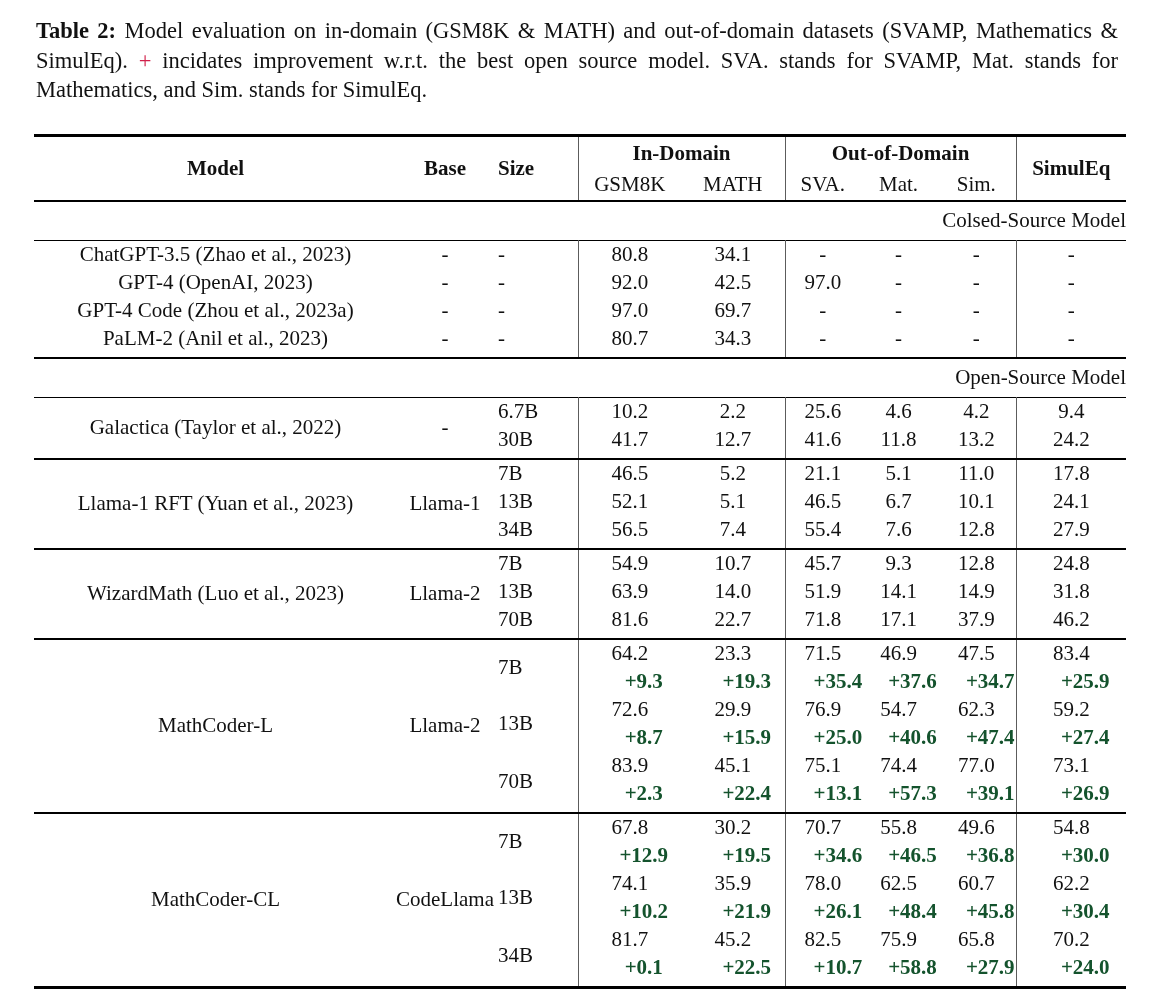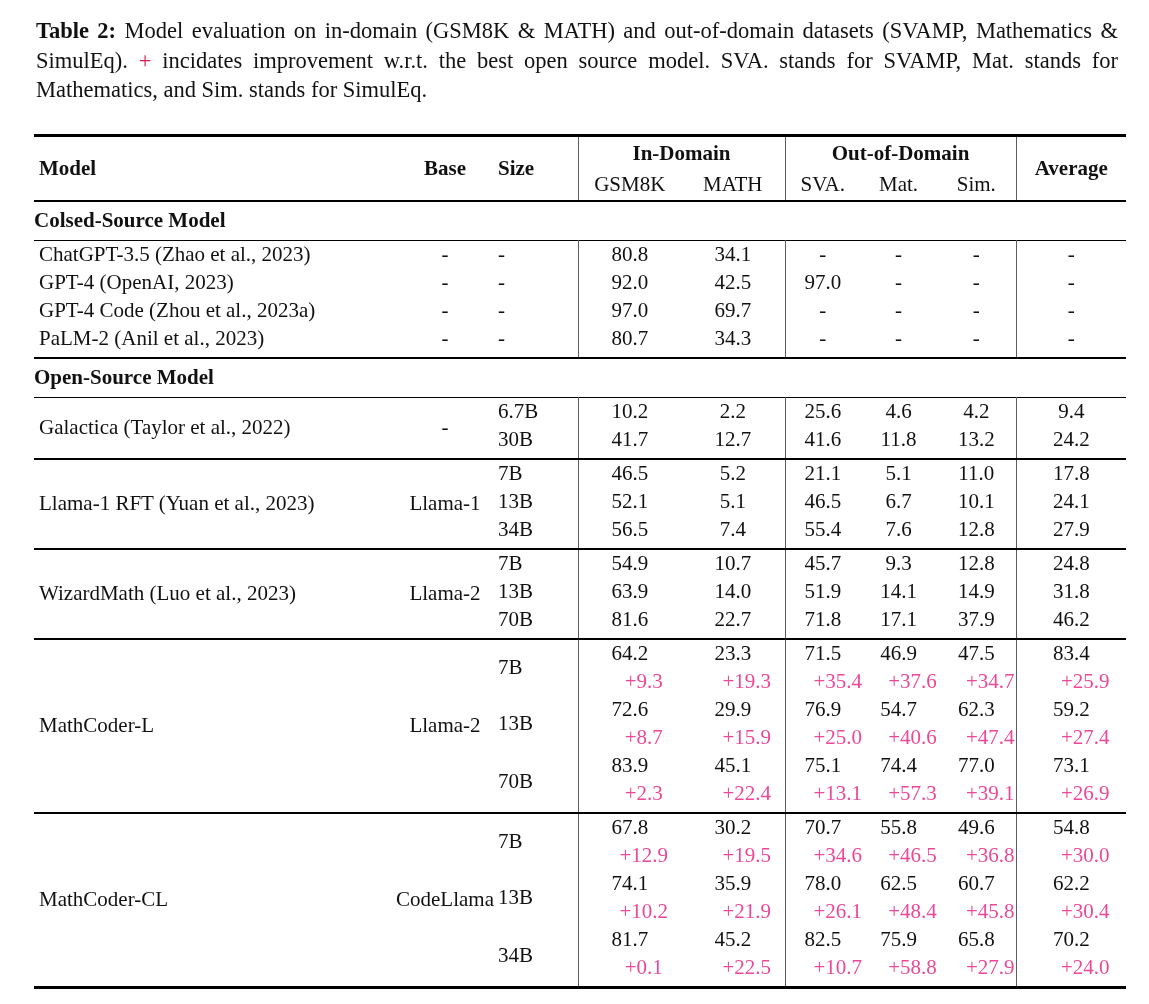--- a/index.html
+++ b/index.html
@@ -36,29 +36,29 @@
   thead { border-top: 3px solid #000; border-bottom: 2px solid #000; }
   thead tr.h1 th { height: 33px; }
   thead tr.h2 th { height: 30px; }
   tbody.sec { border-bottom: 1px solid #000; }
   tbody.grp { border-bottom: 2px solid #000; }
   tbody.grp-last { border-bottom: 3px solid #000; }
   tbody.grp tr.first td, tbody.grp-last tr.first td { }
   tbody.grp tr.last td,  tbody.grp-last tr.last td  { padding-bottom: 4px; }
 
   .bold { font-weight: bold; }
-  .model { text-align: left; padding-left: 5px; font-family: Liberation Serif, serif; }
+  .model { text-align: center; padding-left: 5px; font-family: Liberation Serif, serif; }
   .ctr   { text-align: center; }
   .size  { text-align: left; padding-right: 13px; }
   .num   { text-align: center; }
   .vl    { border-left: 1.5px solid #5c5c5c; }
   td.section-title {
-    text-align: left; font-weight: bold; height: 38px;
+    text-align: right; font-weight: normal; height: 38px;
   }
-  tr.delta td { color: #ec4899; font-weight: normal; padding-left: 28px; }
+  tr.delta td { color: #14532d; font-weight: bold; padding-left: 28px; }
 </style>
 </head>
 <body>
 
 <div class="page">
 
   <p class="caption"><span class="cap-label">Table 2:</span> <span>Model evaluation on in-domain (GSM8K &amp; MATH) and out-of-domain datasets (SVAMP, Mathematics &amp; SimulEq). </span><span class="cap-plus">+</span><span> incidates improvement w.r.t. the best open source model. SVA. stands for SVAMP, Mat. stands for Mathematics, and Sim. stands for SimulEq.</span></p>
 
   <table class="results">
     <colgroup>
@@ -73,21 +73,21 @@
       <col style="width:110px">
     </colgroup>
 
     <thead>
       <tr class="h1">
         <th class="model bold" rowspan="2">Model</th>
         <th class="ctr bold" rowspan="2">Base</th>
         <th class="size bold" rowspan="2">Size</th>
         <th class="ctr bold vl" colspan="2">In-Domain</th>
         <th class="ctr bold vl" colspan="3">Out-of-Domain</th>
-        <th class="ctr bold vl" rowspan="2">Average</th>
+        <th class="ctr bold vl" rowspan="2">SimulEq</th>
       </tr>
       <tr class="h2">
         <th class="ctr vl">GSM8K</th>
         <th class="ctr">MATH</th>
         <th class="ctr vl">SVA.</th>
         <th class="ctr">Mat.</th>
         <th class="ctr">Sim.</th>
       </tr>
     </thead>
 

